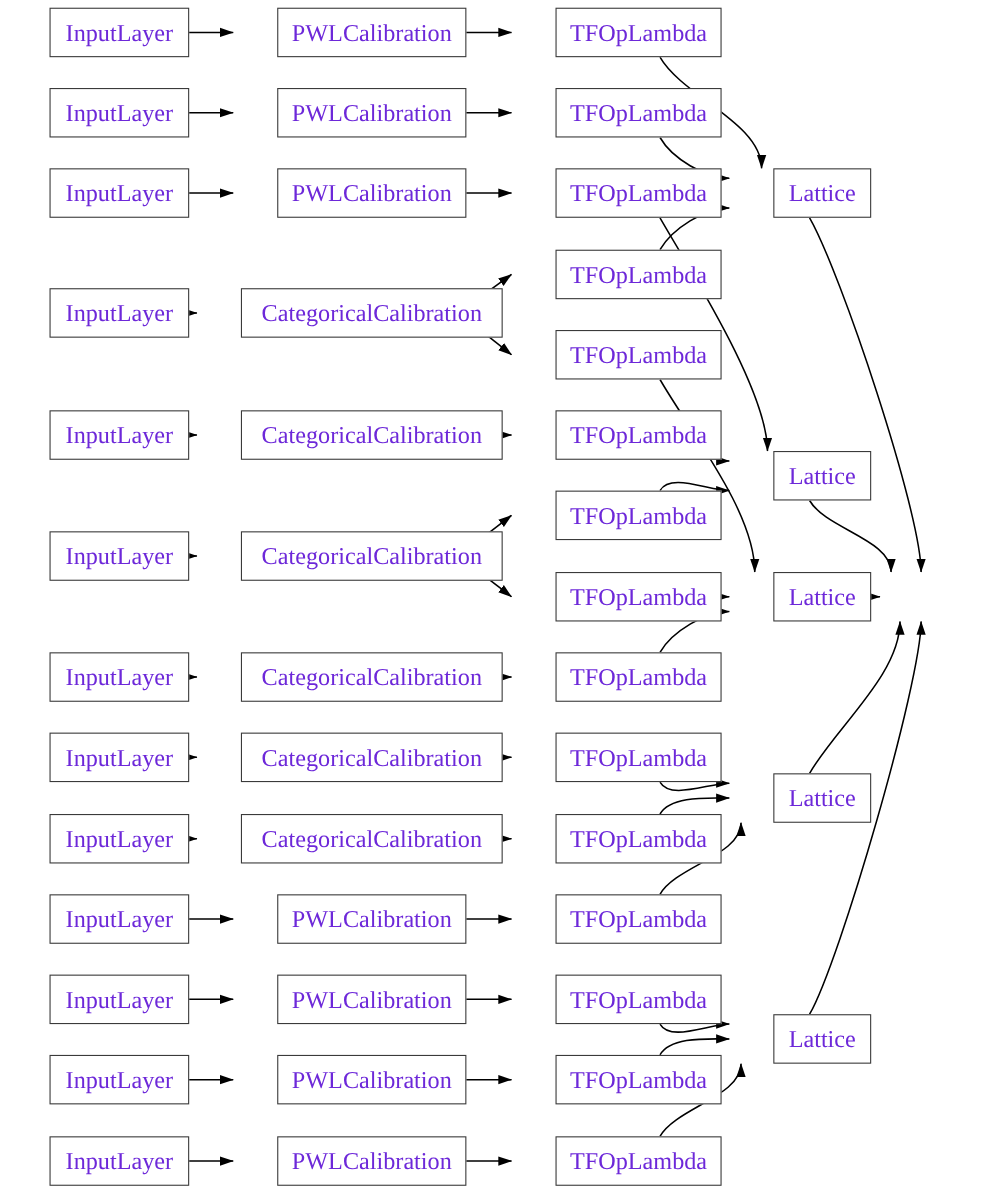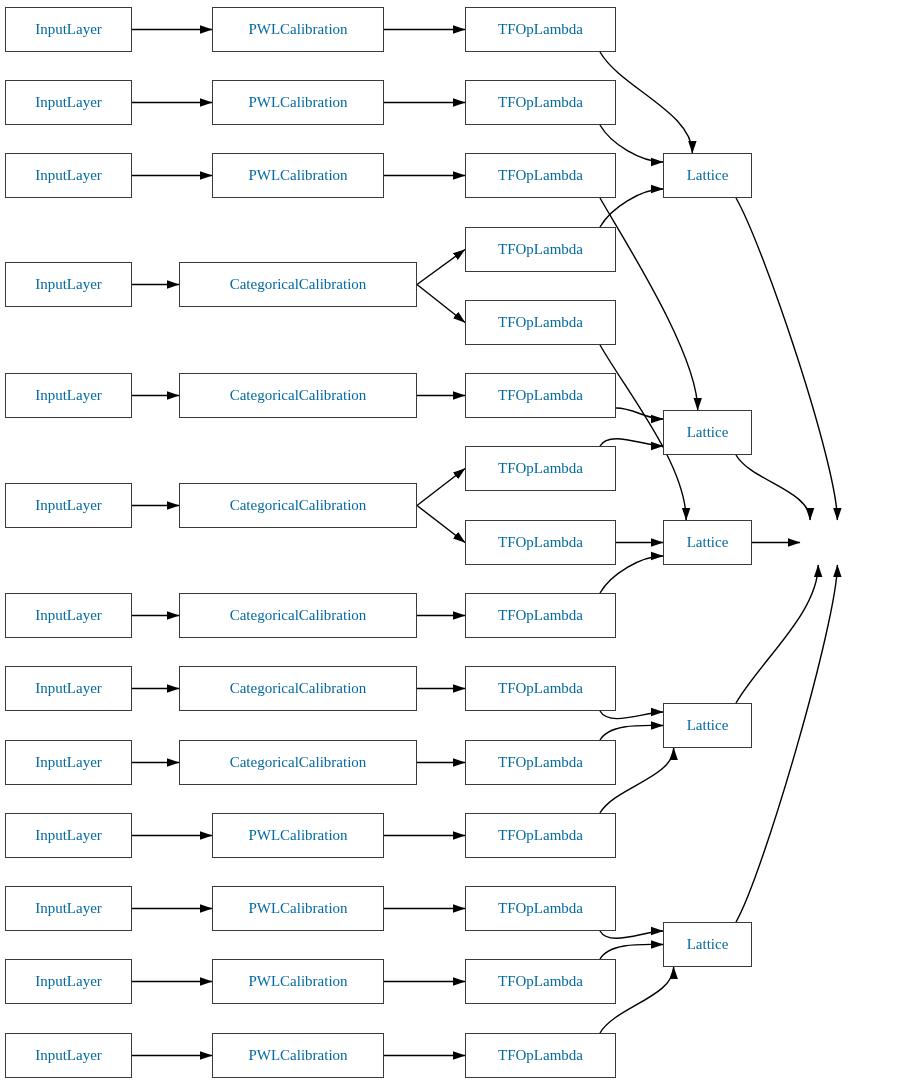--- a/index.html
+++ b/index.html
@@ -10,23 +10,24 @@
     font-family:"Liberation Serif","DejaVu Serif",serif;
     overflow:hidden;
   }
   #edges{position:absolute;left:0;top:0;width:905px;height:1087px;}
   .node{
     position:absolute;
     box-sizing:border-box;
     border:1.5px solid #3a3a3a;
     background:#ffffff;
     display:flex;align-items:center;justify-content:center;
-    font-size:15px;color:#0369a1;
+    font-size:22px;color:#6d28d9;
     white-space:nowrap;
     line-height:1;
+    margin-left:40px;
   }
 </style>
 </head>
 <body>
 
 <div class="canvas" id="diagram">
   <svg id="edges" xmlns="http://www.w3.org/2000/svg" viewBox="0 0 905 1087">
       <defs>
         <marker id="arrow" markerUnits="userSpaceOnUse" markerWidth="14" markerHeight="10" refX="12" refY="5" orient="auto">
           <path d="M0,0.8 L12.5,5 L0,9.2 Z" fill="#000000"></path>

